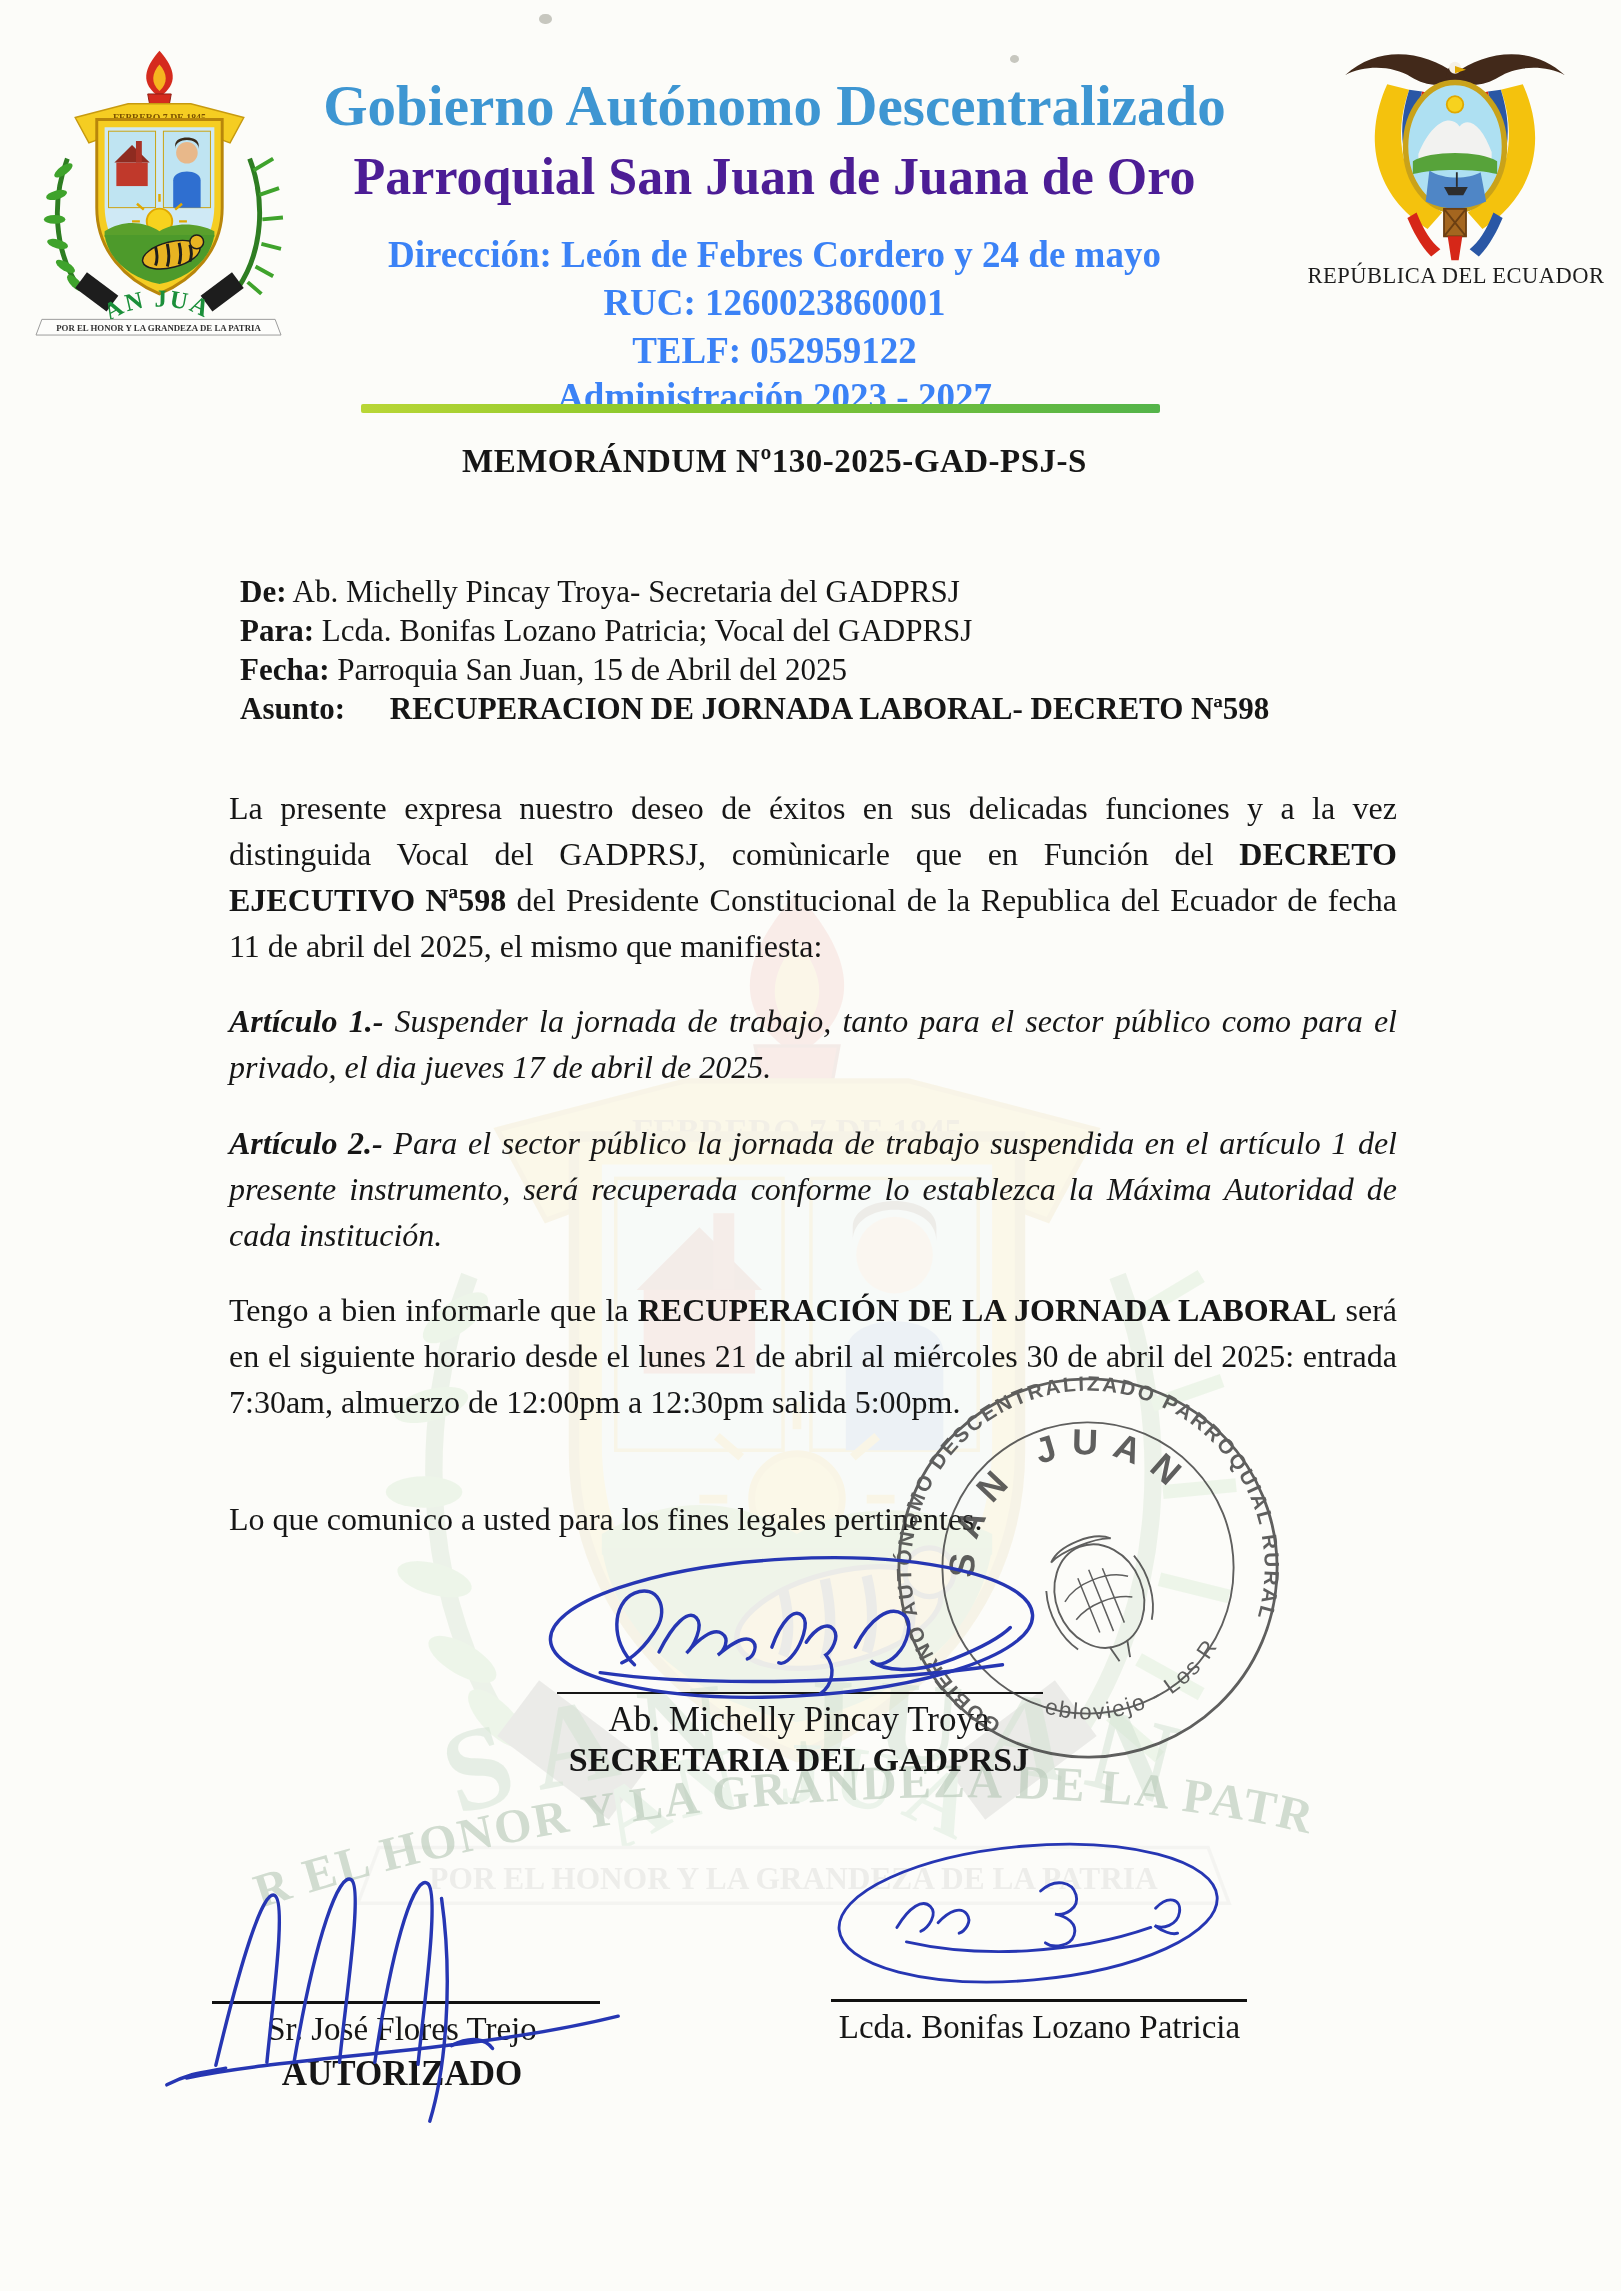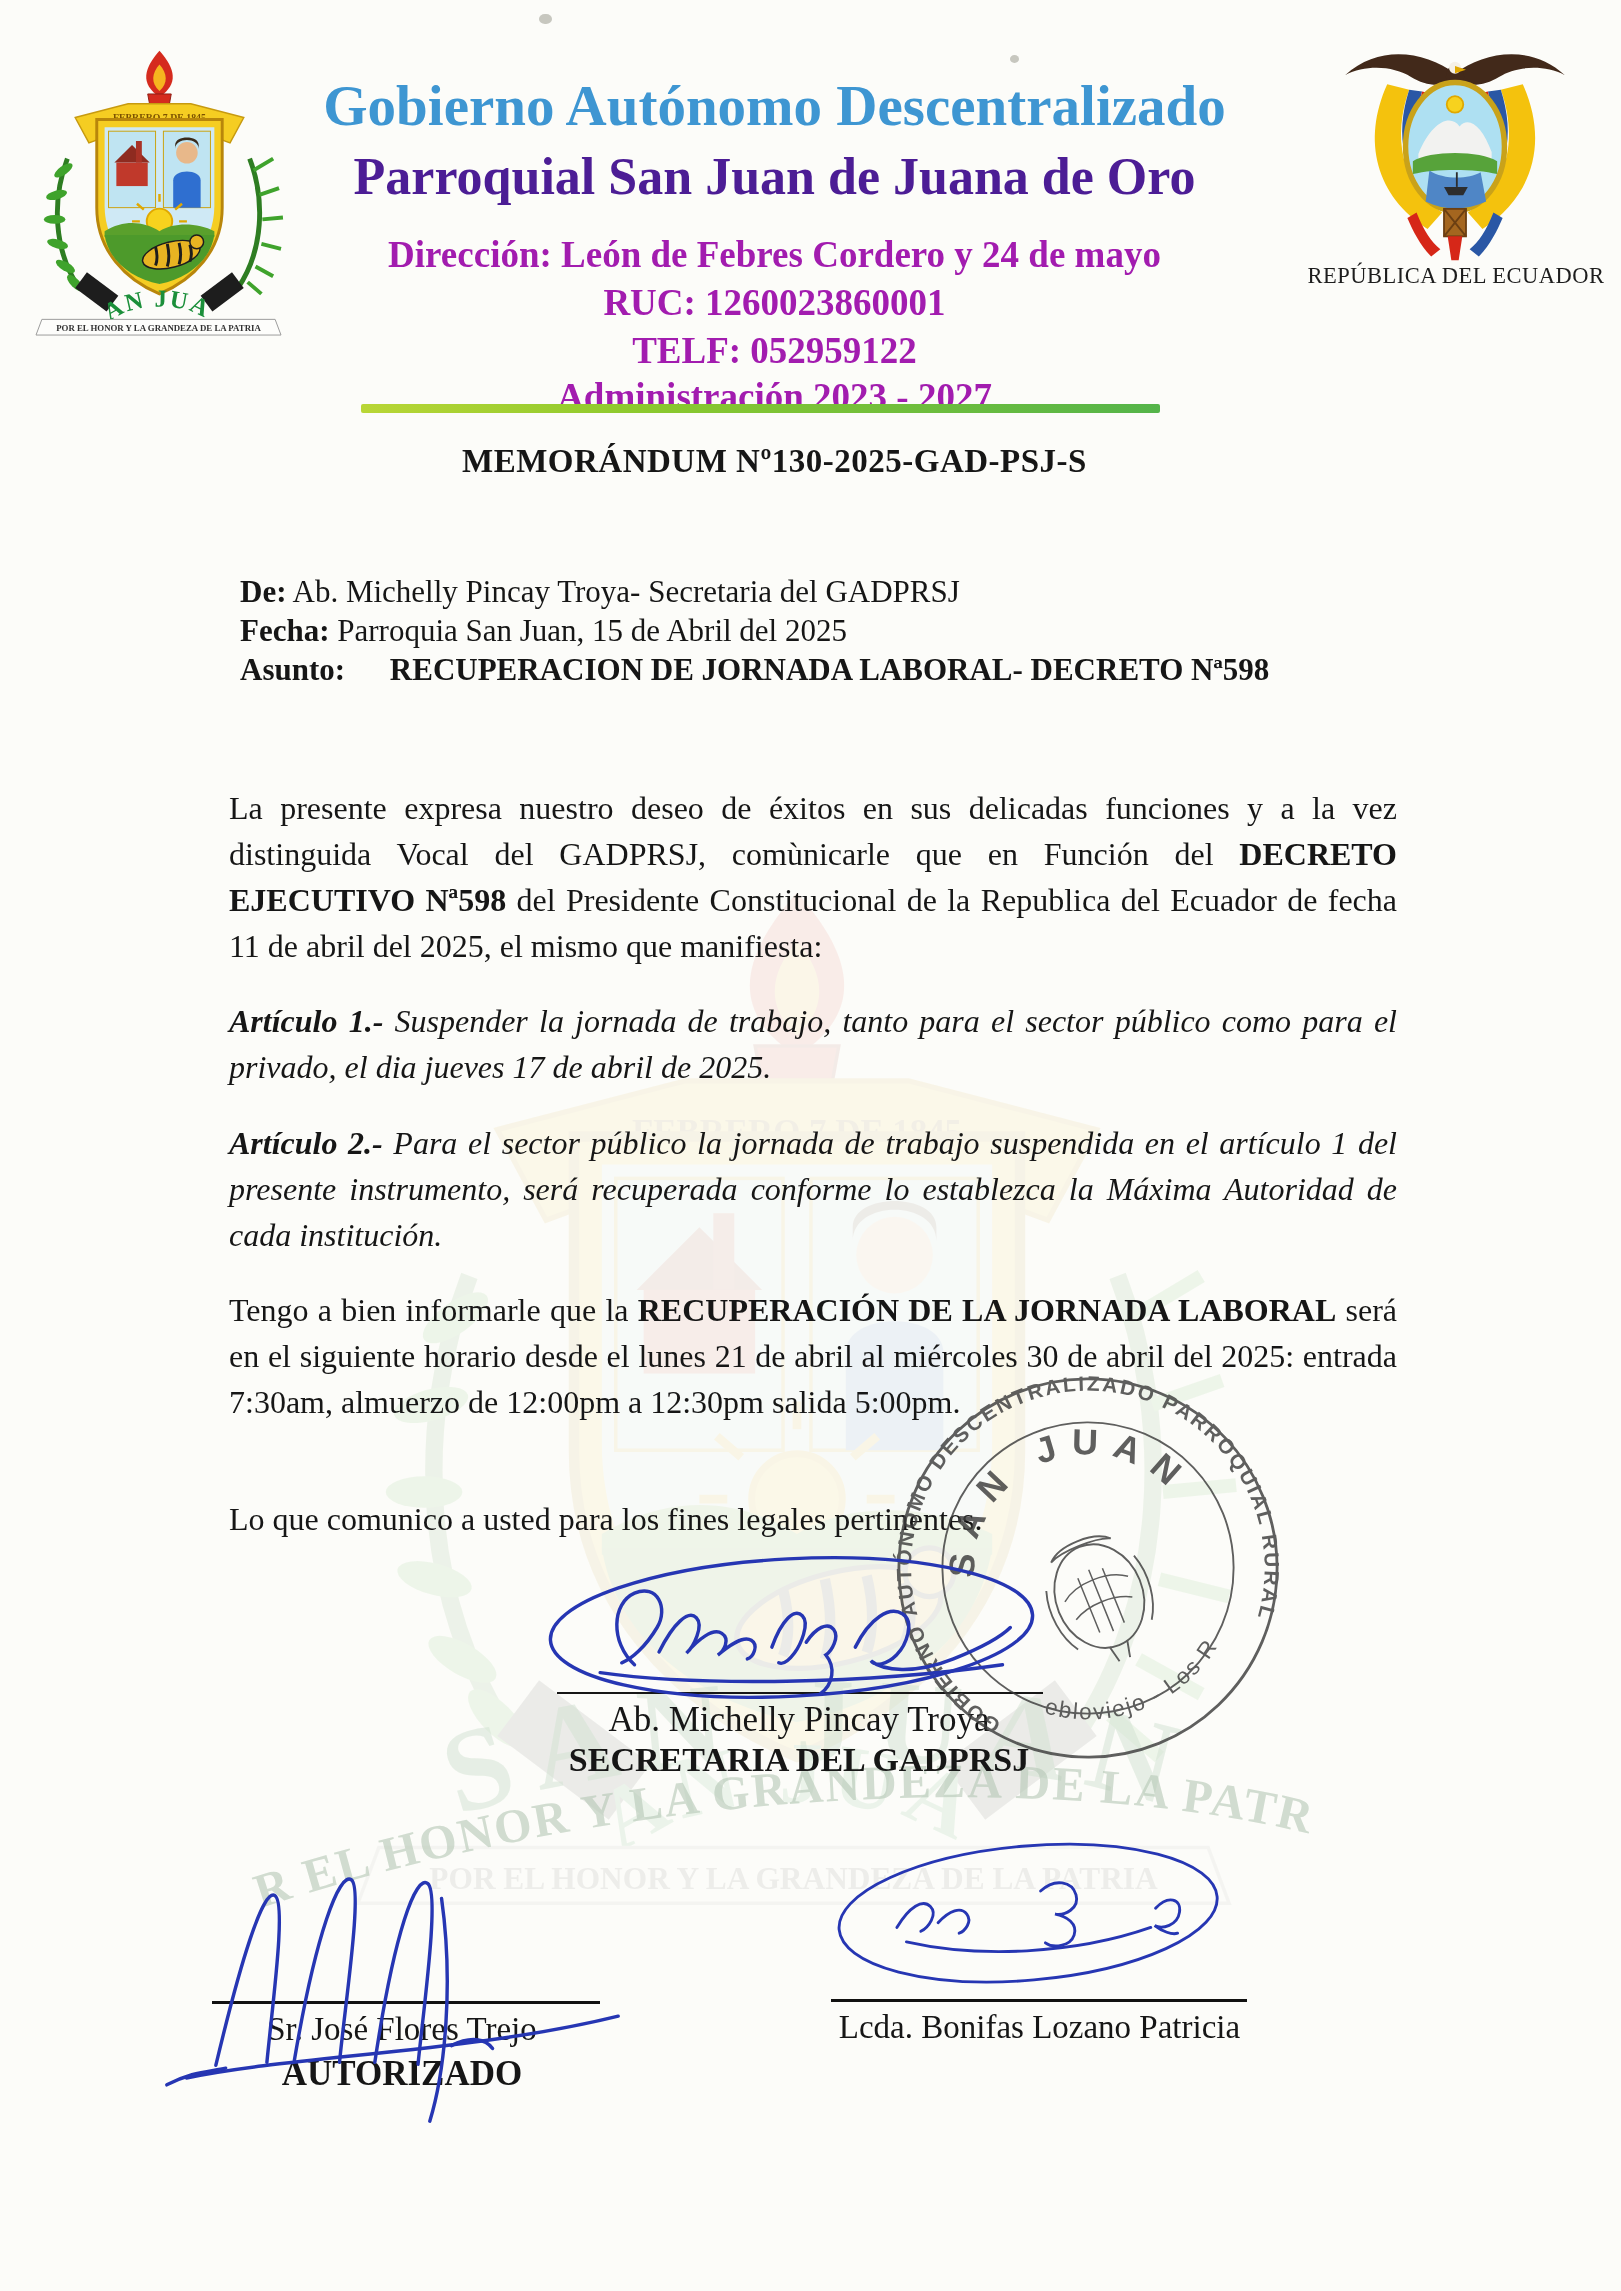--- a/index.html
+++ b/index.html
@@ -13,21 +13,21 @@
   .wm-textlayer{position:absolute;left:0;top:0;width:1621px;height:2292px;z-index:0;}
   .speck{position:absolute;border-radius:50%;background:#9a9a90;opacity:.55;z-index:0;}
   
   .logo-left{position:absolute;left:25.5px;top:43px;width:265px;height:294px;z-index:1;}
   .logo-right{position:absolute;left:1319px;top:33px;width:272px;height:229px;z-index:1;}
   .right-caption{position:absolute;left:1304px;top:263px;width:304px;text-align:center;
     font-size:22.5px;letter-spacing:0.5px;color:#1d1d1d;z-index:1;}
   .titles{position:absolute;left:118px;top:0;width:1313px;text-align:center;z-index:1;}
   .org1{position:absolute;left:0;top:73px;width:100%;font-size:57px;font-weight:bold;color:#3e96d2;}
   .org2{position:absolute;left:0;top:147px;width:100%;font-size:52px;font-weight:bold;color:#4c1d95;}
-  .cyan{color:#a21caf;font-weight:bold;}
+  .cyan{color:#3b82f6;font-weight:bold;}
   .addr{position:absolute;left:0;top:233px;width:100%;font-size:37px;}
   .ruc{position:absolute;left:0;top:281px;width:100%;font-size:37px;}
   .telf{position:absolute;left:0;top:329px;width:100%;font-size:37px;}
   .admin{position:absolute;left:0;top:375px;width:100%;font-size:37px;}
   .greenbar{position:absolute;left:361px;top:404px;width:799px;height:8.8px;z-index:1;
     background:linear-gradient(90deg,#b9d636 0%,#8cc92d 35%,#54b44a 100%);border-radius:2px;}
   .memo-title{position:absolute;left:113px;top:443px;width:1323px;text-align:center;
     font-size:33px;font-weight:bold;letter-spacing:0.5px;z-index:1;}
   
   .meta{position:absolute;left:203px;top:572px;width:1176px;font-size:31px;line-height:39px;z-index:1;}
@@ -176,20 +176,21 @@
     <div class="ruc cyan">RUC: 1260023860001</div>
     <div class="telf cyan">TELF: 052959122</div>
     <div class="admin cyan">Administración 2023 - 2027</div>
   </div>
   <div class="greenbar"></div>
 
   <div class="memo-title">MEMORÁNDUM Nº130-2025-GAD-PSJ-S</div>
 
   <div class="meta">
     <div><b>De:</b><span> Ab. Michelly Pincay Troya- Secretaria del GADPRSJ</span></div>
+    <div><b>Para:</b><span> Lcda. Bonifas Lozano Patricia; Vocal del GADPRSJ</span></div>
     <div><b>Fecha:</b><span> Parroquia San Juan, 15 de Abril del 2025</span></div>
     <div><b>Asunto:</b><b> RECUPERACION DE JORNADA LABORAL- DECRETO Nª598</b></div>
   </div>
 
   <p class="para p1"><span>La presente expresa nuestro deseo de éxitos en sus delicadas funciones y a la vez distinguida Vocal del GADPRSJ, comùnicarle que en Función del </span><b>DECRETO EJECUTIVO Nª598</b><span> del Presidente Constitucional de la Republica del Ecuador de fecha 11 de abril del 2025, el mismo que manifiesta:</span></p>
 
   <p class="para art1"><b>Artículo 1.-</b><span> Suspender la jornada de trabajo, tanto para el sector público como para el privado, el dia jueves 17 de abril de 2025.</span></p>
 
   <p class="para art2"><b>Artículo 2.-</b><span> Para el sector público la jornada de trabajo suspendida en el artículo 1 del presente instrumento, será recuperada conforme lo establezca la Máxima Autoridad de cada institución.</span></p>
 

